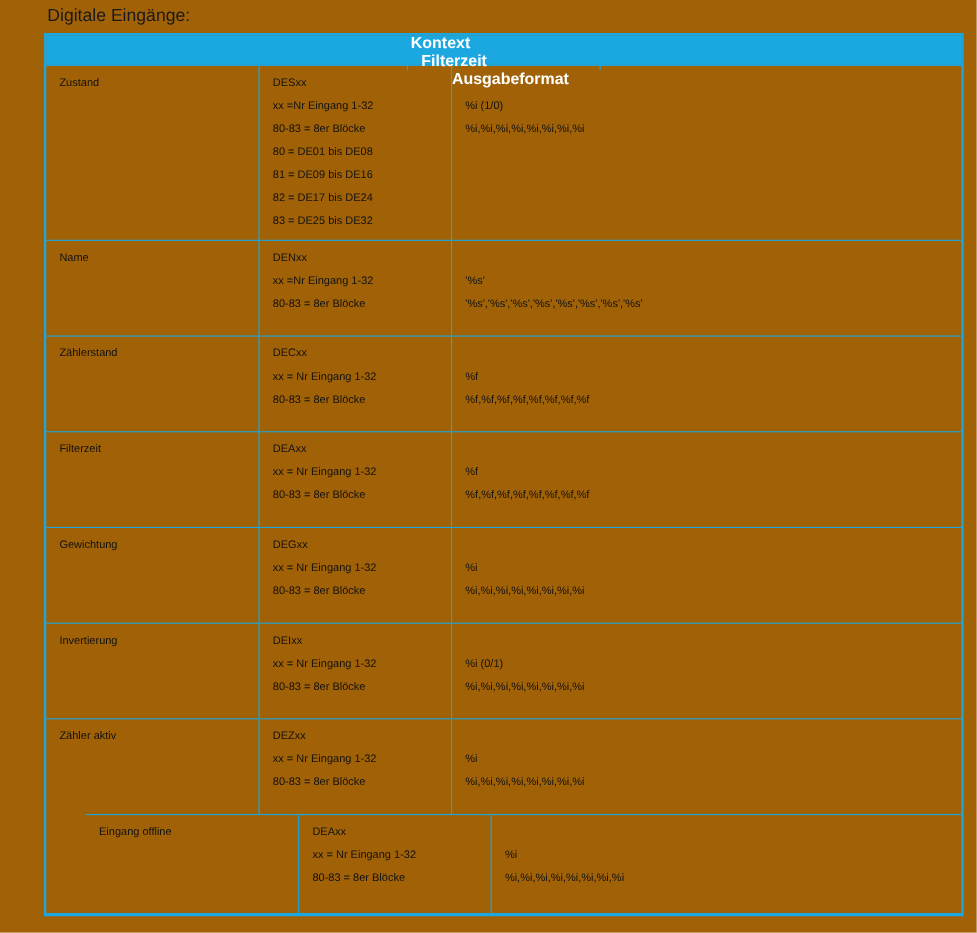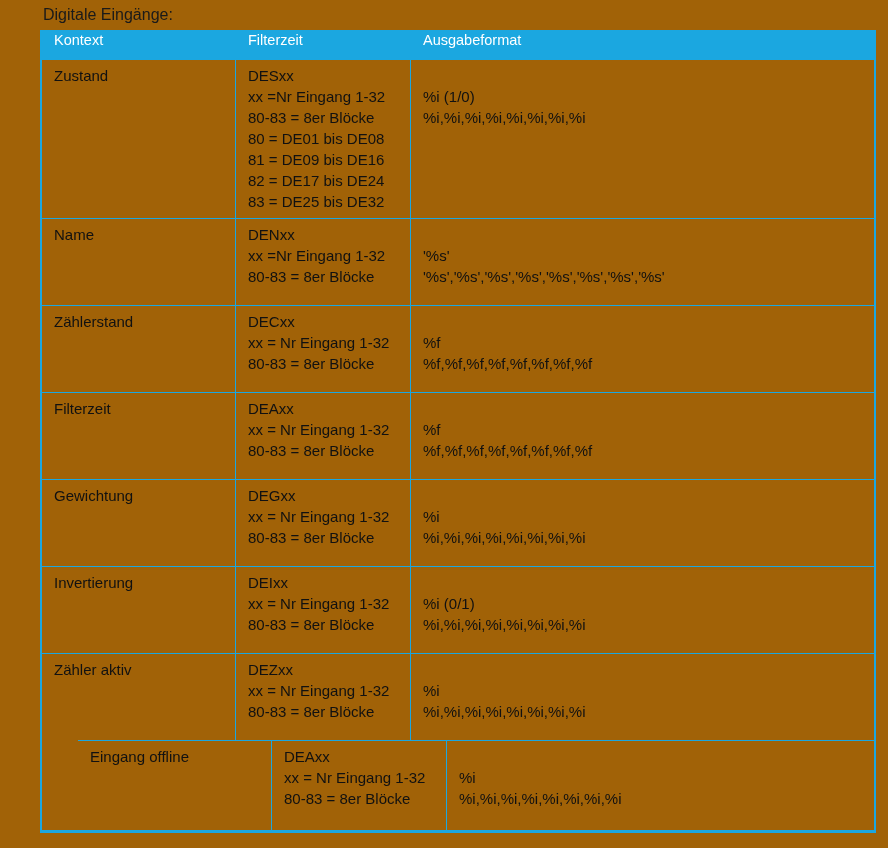--- a/index.html
+++ b/index.html
@@ -30,34 +30,36 @@
     width: 836px;
     box-sizing: border-box;
     border: 2px solid var(--accent, #1BA7E0);
     border-bottom-width: 3px;
   }
   .ptable * { box-sizing: border-box; }
   .thead {
     display: flex;
     background: var(--accent, #1BA7E0);
     color: #ffffff;
-    font-weight: normal;
+    font-weight: bold;
     font-size: 14.5px;
     height: 27px;
+    align-items: center;
+    flex-direction: column;
   }
   .th { padding-left: 12px; }
   .trow {
     display: flex;
     border-top: 1px solid var(--accent, #1BA7E0);
     min-height: 87px;
   }
   .trow:last-child { min-height: 90px; margin-left: 36px; }
   .cell {
     padding: 5px 8px 6px 12px;
-    font-size: 15px;
+    font-size: 10px;
     line-height: 21px;
   }
   .c1 { width: 193px; }
   .c2 {
     width: 176px;
     border-left: 1px solid var(--accent, #1BA7E0);
     border-right: 1px solid var(--accent, #1BA7E0);
   }
   .c3 { flex: 1; }
   .line { min-height: 21px; white-space: pre; }

